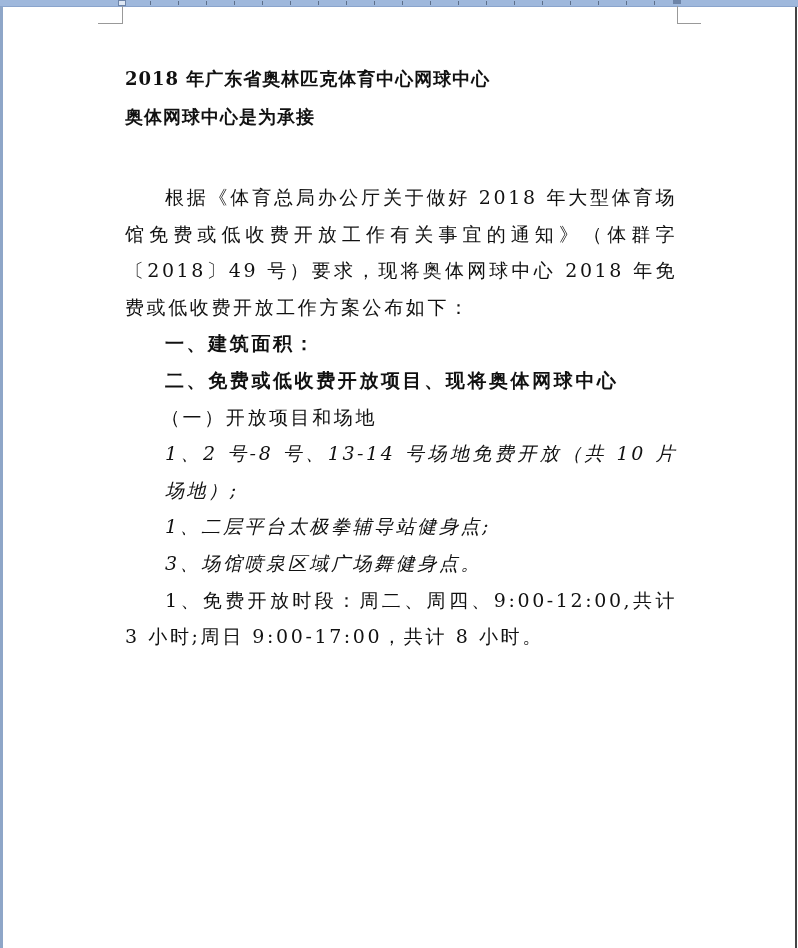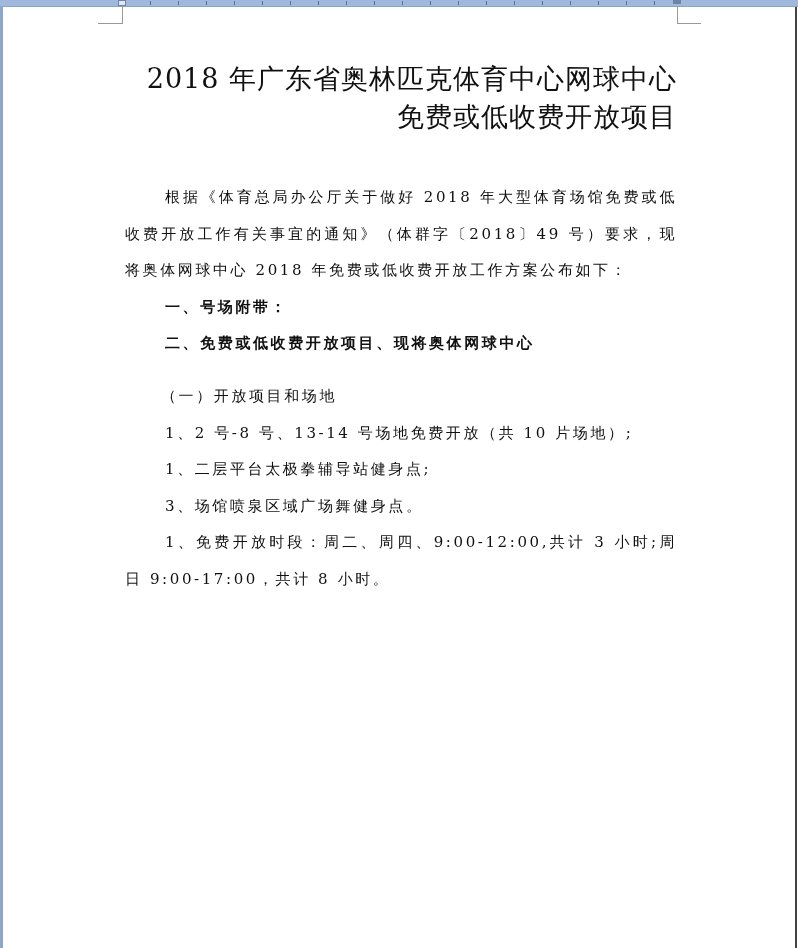--- a/index.html
+++ b/index.html
@@ -29,33 +29,33 @@
   .page-edge-right {
     position: absolute; left: 795px; top: 7px; width: 2px; height: 941px;
     background: #444;
   }
   .crop-mark { position: absolute; border-color: #999; border-style: solid; }
   .crop-tl { left: 98px; top: 6px; width: 24px; height: 17px; border-width: 0 1px 1px 0; }
   .crop-tr { left: 677px; top: 6px; width: 23px; height: 17px; border-width: 0 0 1px 1px; }
 
   .page-content { position: absolute; left: 125px; top: 60px; width: 552px; }
   .title {
-    text-align: right; font-size: 27px; line-height: 38px; margin: 0;
-    font-weight: normal; letter-spacing: 1px;
+    text-align: left; font-size: 18px; line-height: 38px; margin: 0;
+    font-weight: bold; letter-spacing: 1px;
   }
   .body { margin-top: 43px; }
   .p {
-    font-size: 15px; line-height: 36.6px; margin: 0;
+    font-size: 19px; line-height: 36.6px; margin: 0;
     text-align: justify; text-align-last: left; letter-spacing: 2.6px;
     white-space: normal;
   }
   .indent { text-indent: 40px; }
   .heading2-center { text-align: left; padding-left: 40px; font-weight: bold; }
-  .sub { padding-left: 36px; margin-top: 16px; }
-  .item { padding-left: 40px; }
+  .sub { padding-left: 36px; }
+  .item { padding-left: 40px; font-style: italic; }
 </style>
 </head>
 <body>
 
 <div class="ruler-top">
   <div class="ruler-tick" style="left:150px"></div>
   <div class="ruler-tick" style="left:178px"></div>
   <div class="ruler-tick" style="left:206px"></div>
   <div class="ruler-tick" style="left:234px"></div>
   <div class="ruler-tick" style="left:262px"></div>
@@ -77,27 +77,27 @@
   <div class="indent-marker-right"></div>
 </div>
 <div class="ruler-left"></div>
 <div class="page-edge-right"></div>
 <div class="crop-mark crop-tl"></div>
 <div class="crop-mark crop-tr"></div>
 
 <div class="page-content">
   <h1 class="title">
     <div>2018 年广东省奥林匹克体育中心网球中心</div>
-    <div>免费或低收费开放项目</div>
+    <div>奥体网球中心是为承接</div>
   </h1>
 
   <div class="body">
     <p class="p indent">根据《体育总局办公厅关于做好 2018 年大型体育场馆免费或低收费开放工作有关事宜的通知》（体群字〔2018〕49 号）要求，现将奥体网球中心 2018 年免费或低收费开放工作方案公布如下：</p>
 
-    <p class="p heading2-center">一、号场附带：</p>
+    <p class="p heading2-center">一、建筑面积：</p>
 
     <p class="p heading2-center">二、免费或低收费开放项目、现将奥体网球中心</p>
 
     <p class="p sub">（一）开放项目和场地</p>
     <p class="p item">1、2 号-8 号、13-14 号场地免费开放（共 10 片场地）;</p>
     <p class="p item">1、二层平台太极拳辅导站健身点;</p>
     <p class="p item">3、场馆喷泉区域广场舞健身点。</p>
 
     <p class="p indent">1、免费开放时段：周二、周四、9:00-12:00,共计 3 小时;周日 9:00-17:00，共计 8 小时。</p>
 

